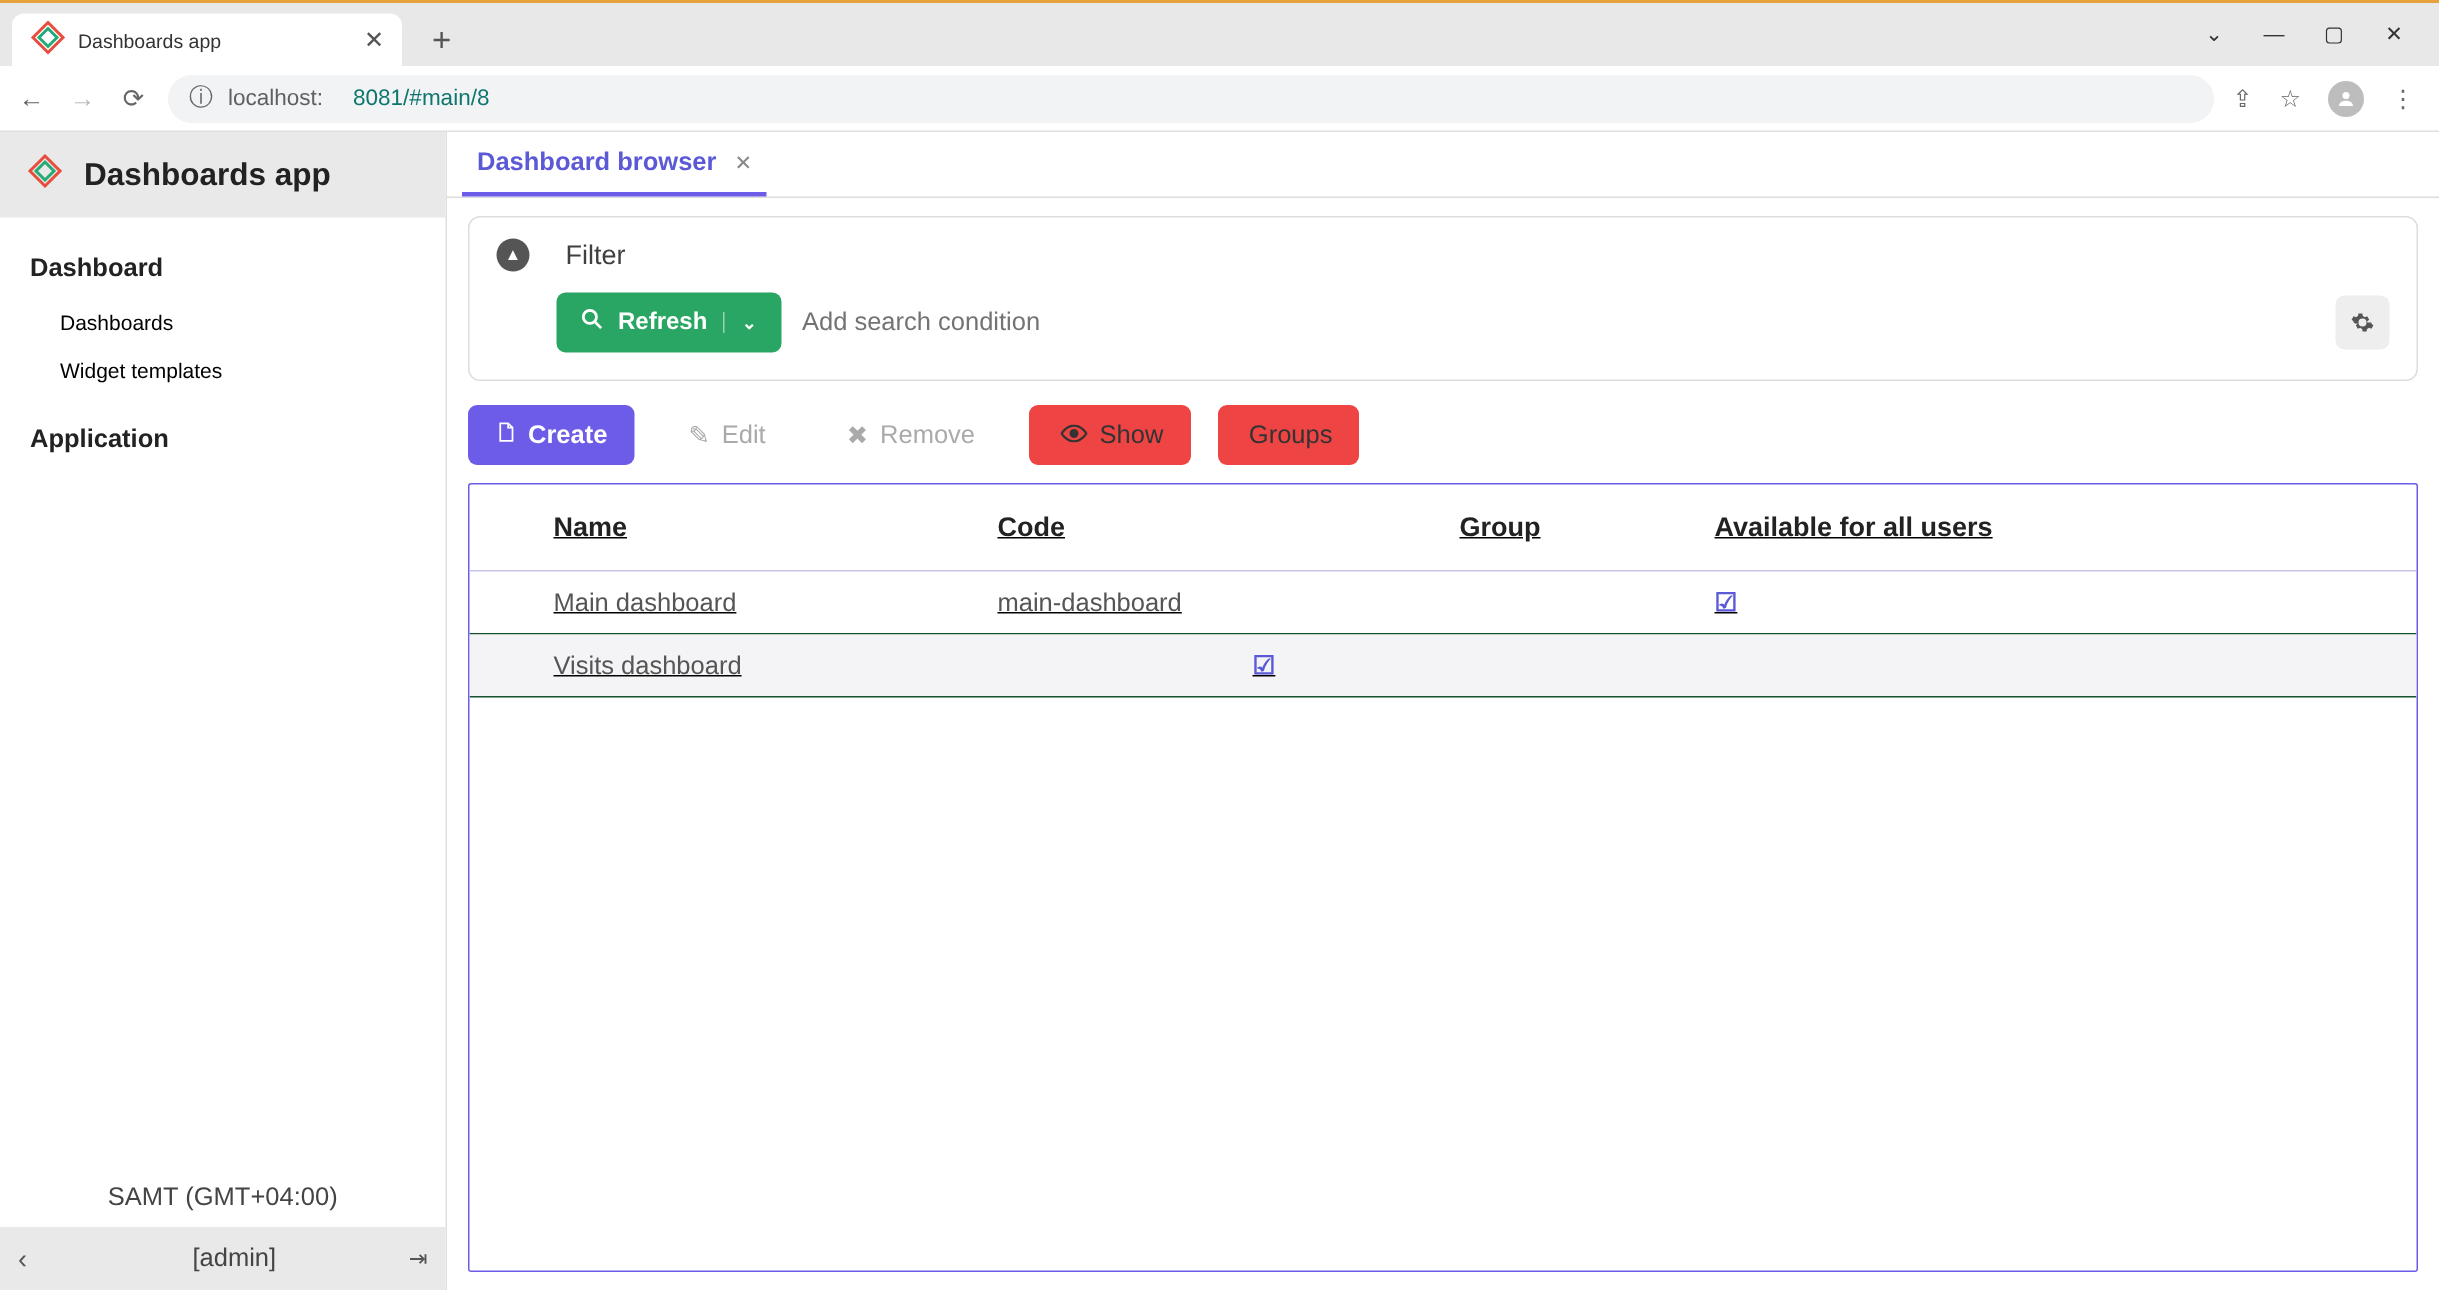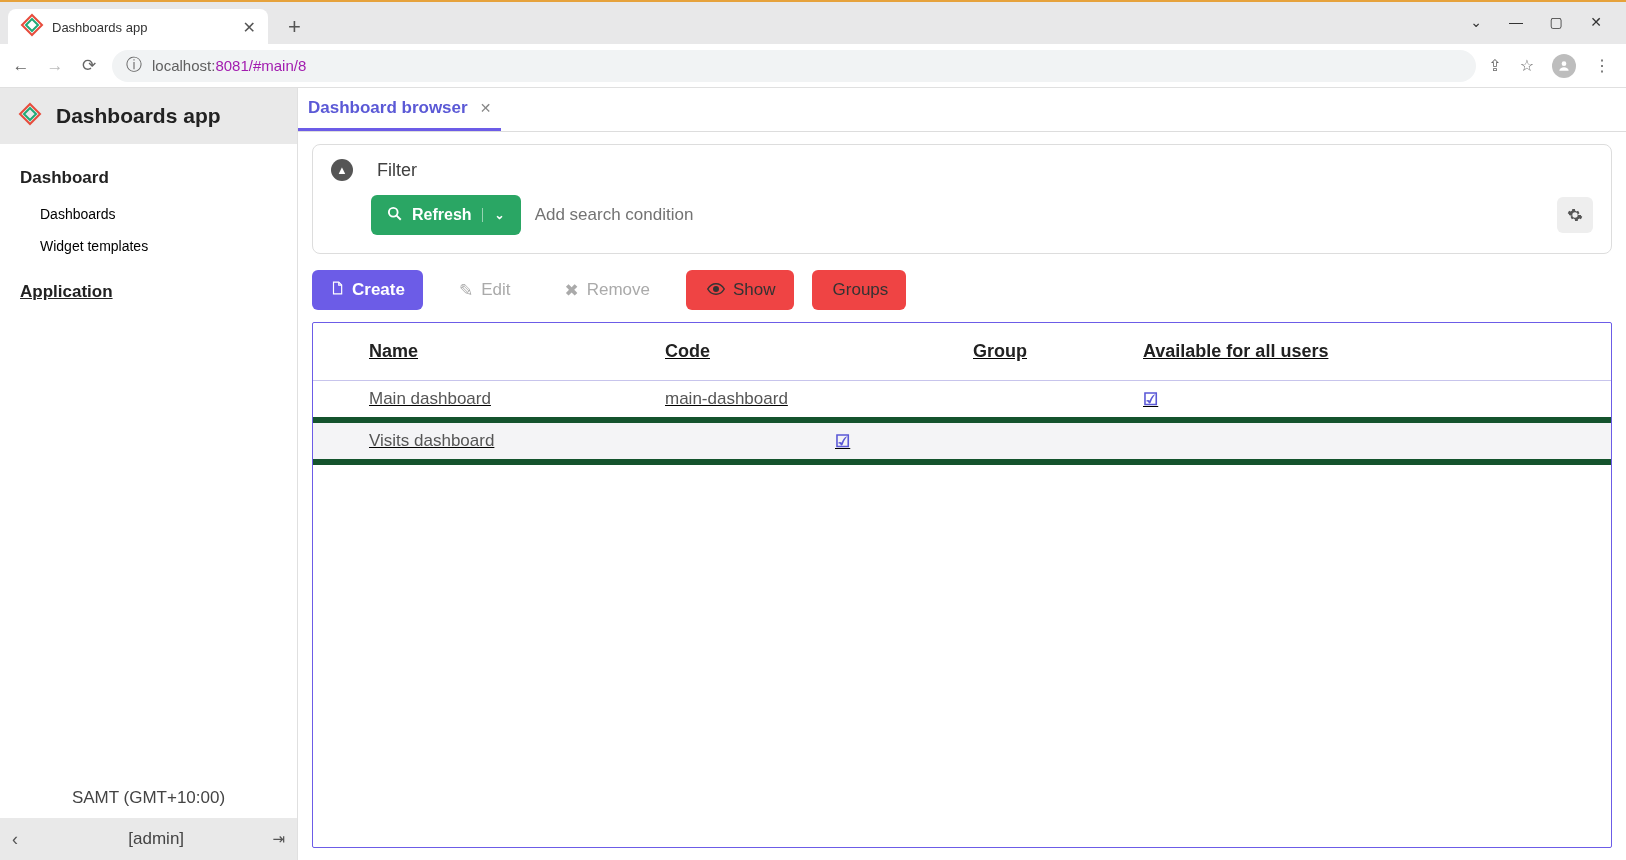--- a/index.html
+++ b/index.html
@@ -13,41 +13,41 @@
 .tab-close { color: #555; font-size: 16px; cursor: pointer; }
 .new-tab { margin-left: 20px; font-size: 22px; color: #555; cursor: pointer; margin-top: 8px;}
 .win-controls { position: absolute; right: 6px; top: 0; display: flex; gap: 12px; padding: 12px 10px; color: #333; }
 .win-controls span { width: 28px; text-align: center; font-size: 14px; }
 
 .addr-bar { display: flex; align-items: center; height: 44px; background: #fff; padding: 0 10px; gap: 12px; border-bottom: 1px solid #e0e0e0; }
 .nav-icon { color: #666; font-size: 17px; width: 22px; text-align: center; }
 .nav-icon.disabled { color: #bbb; }
 .addr-box { flex: 1; display: flex; align-items: center; background: #f1f3f4; border-radius: 18px; height: 32px; padding: 0 14px; gap: 10px; }
 .addr-text { font-size: 15px; color: #606060; }
-.addr-text .host { color: #a21caf; }
+.addr-text .host { color: #0f766e; margin-left: 20px; }
 .right-icons { display: flex; gap: 18px; align-items: center; padding-right: 6px; }
 
 
 .app { display: flex; height: calc(860px - 88px); }
 .sidebar { width: 298px; background: #fff; display: flex; flex-direction: column; border-right: 1px solid #e0e0e0; }
 .sidebar-header { display: flex; align-items: center; gap: 14px; padding: 14px 18px; background: #e9e9e9; }
 .app-title { font-size: 21px; font-weight: 700; color: #222; }
 .side-section { padding: 14px 0 0 0; }
 .side-item { font-size: 17px; padding: 10px 20px; color: #222; }
 .side-item.selectable { cursor: pointer; font-weight: 600; }
 .side-subitem { font-size: 14px; padding: 8px 20px 8px 40px; cursor: pointer; }
 .side-spacer { flex: 1; }
 .tz-line { text-align: center; font-size: 17px; color: #444; padding: 10px 0; }
 .user-line { display: flex; align-items: center; background: #e9e9e9; height: 42px; padding: 0 12px; }
 .user-line .back { font-size: 18px; color: #555; width: 28px; }
 .user-line .uname { flex: 1; text-align: center; font-size: 17px; color: #444; }
 .user-line .exit { font-size: 15px; color: #555; }
 
 .main { flex: 1; background: #fff; display: flex; flex-direction: column; }
-.main-tabs { display: flex; align-items: center; height: 44px; border-bottom: 1px solid #ddd; }
+.main-tabs { display: flex; align-items: center; height: 44px; border-bottom: 1px solid #ddd; padding-left: 10px; }
 .main-tab { display: flex; align-items: center; gap: 12px; padding: 0 10px; height: 100%; }
 .main-tab.active { border-bottom: 3px solid #6c5ce7; }
 .main-tab-label { color: #5b59d6; font-size: 17px; font-weight: 600; }
 .main-tab-close { color: #888; font-size: 14px; cursor: pointer; }
 
 .content { padding: 12px 14px; flex: 1; display: flex; flex-direction: column; }
 .filter-panel { border: 1px solid #ddd; border-radius: 8px; padding: 14px 18px 18px; }
 .filter-head { display: flex; align-items: center; gap: 24px; }
 .filter-title { font-size: 18px; color: #404040; }
 .circle-up { width: 22px; height: 22px; background: #555; border-radius: 50%; display: inline-flex; align-items: center; justify-content: center; color: #fff; font-size: 11px; }
@@ -65,21 +65,21 @@
 
 .table-wrap { border: 1px solid #6c5ce7; border-radius: 2px; flex: 1; overflow: hidden; text-decoration: underline; }
 .thead { display: flex; border-bottom: 1px solid #c7c4ec; height: 58px; align-items: center; font-size: 18px; font-weight: 700; color: #222; }
 .th { padding: 0 8px; }
 .th.sel { width: 36px; border-right: 1px solid #eee; }
 .th.name { width: 308px; padding-left: 20px; }
 .th.code { width: 308px; }
 .th.group { width: 170px; }
 .th.avail { flex: 1; }
 .tbody { }
-.trow { display: flex; height: 42px; align-items: center; font-size: 17px; color: #555; border-bottom: 6px solid #14532d; }
+.trow { display: flex; height: 42px; align-items: center; font-size: 17px; color: #555; border-bottom: 1px solid #14532d; }
 .trow:nth-child(even) { background: #f4f4f6; }
 .td { padding: 0 8px; }
 .td.sel { width: 36px; }
 .td.name { width: 308px; padding-left: 20px; }
 .td.code { width: 308px; }
 .td.group { width: 170px; }
 .td.avail { flex: 1; color: #5b59d6; font-weight: 700; }
 
 .logo-svg { width: 24px; height: 24px; flex-shrink: 0; }
 .avatar-circle { width:24px; height:24px; background:#bdbdbd; border-radius:50%; display:flex; align-items:center; justify-content:center; color:#fff; }
@@ -137,24 +137,24 @@
             <polygon points="12,2 22,12 12,22 2,12" fill="none" stroke="#e74c3c" stroke-width="2"></polygon>
             <polygon points="12,6 18,12 12,18 6,12" fill="none" stroke="#2a7" stroke-width="2"></polygon>
           </svg>
       </span>
       <span class="app-title">Dashboards app</span>
     </div>
     <div class="side-section">
       <div class="side-item selectable">Dashboard</div>
       <div class="side-subitem">Dashboards</div>
       <div class="side-subitem">Widget templates</div>
-      <div class="side-item selectable" style="margin-top:10px;text-decoration:underline;">Application</div>
+      <div class="side-item selectable" style="margin-top:10px;">Application</div>
     </div>
     <div class="side-spacer"></div>
-    <div class="tz-line">SAMT (GMT+10:00)</div>
+    <div class="tz-line">SAMT (GMT+04:00)</div>
     <div class="user-line">
       <span class="back">‹</span>
       <span class="uname">[admin]</span>
       <span class="exit">⇥</span>
     </div>
   </aside>
 
   <main class="main">
     <div class="main-tabs">
       <div class="main-tab active">

